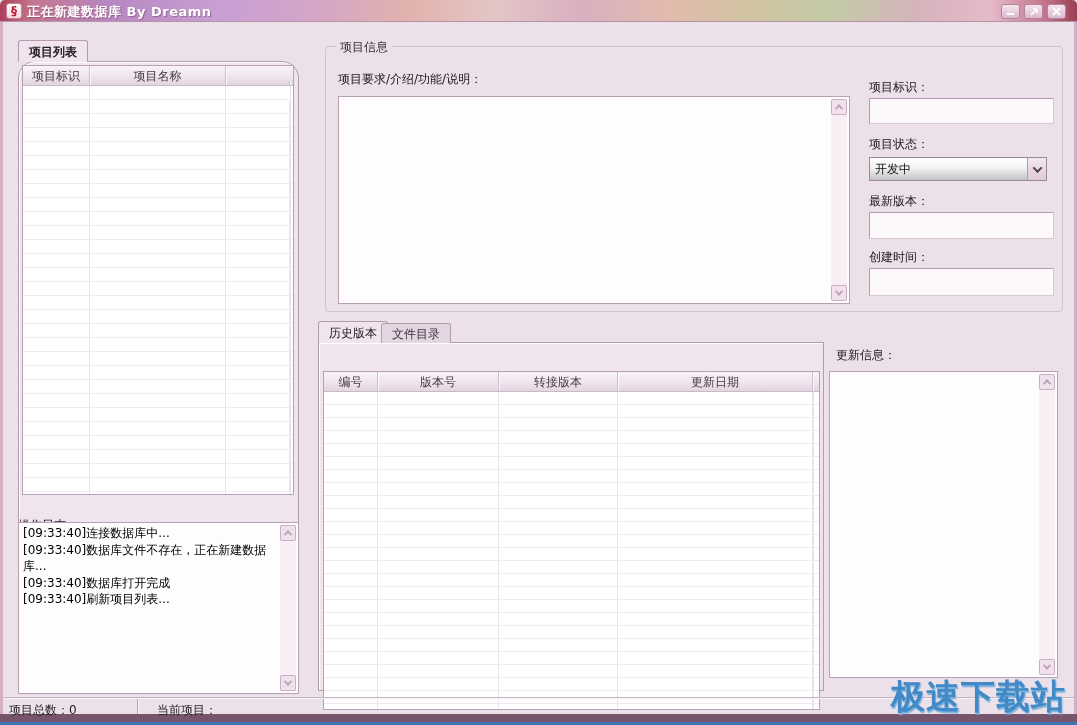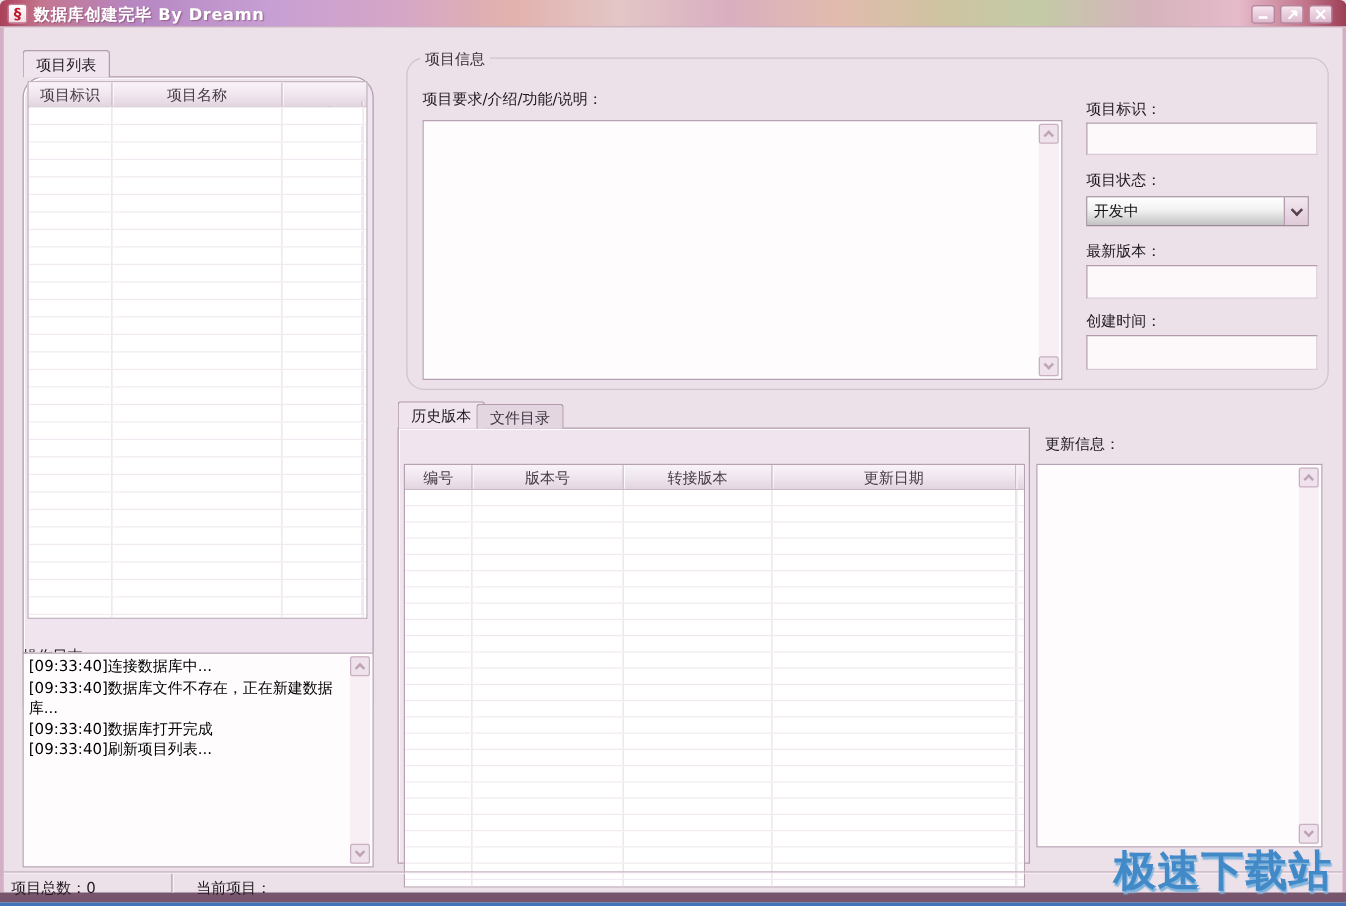--- a/index.html
+++ b/index.html
@@ -64,21 +64,21 @@
   
   .sb{position:absolute;top:2px;bottom:2px;right:2px;width:16px;background:#f8eff5;}
   .sb .sbtn{position:absolute;left:0;width:16px;height:16px;background:#f0e2ec;
     border:1px solid #c8b0c2;border-radius:2px;display:flex;align-items:center;justify-content:center;}
   .sb .up{top:0;} .sb .down{bottom:0;}
   .chev{display:inline-block;width:6px;height:6px;border-left:2px solid #bda4b6;border-top:2px solid #bda4b6;}
   .chev.u{transform:rotate(45deg) translate(1px,1px);}
   .chev.d{transform:rotate(225deg) translate(1px,1px);}
 
   
-  .groupbox{position:absolute;border:1px solid #d2c1ce;border-radius:14px;}
+  .groupbox{position:absolute;border:1px solid #d2c1ce;border-radius:4px;}
   .grouplabel{position:absolute;left:10px;top:-8px;background:#ece0e9;padding:0 4px;color:#3a2f38;}
 
   
   .combo{position:absolute;display:flex;border:1px solid #9a8a96;}
   .combo .cfield{flex:1;background:linear-gradient(#ffffff,#f2f2f2 45%,#c3c3c3);
     padding:3px 5px 0;color:#111;}
   .combo .cbtn{width:19px;background:linear-gradient(#f4e8f0,#dfc9d8);
     border-left:1px solid #b49cae;display:flex;align-items:center;justify-content:center;}
   .combo .chev{border-color:#55414e;width:7px;height:7px;}
 
@@ -93,21 +93,21 @@
 
   .watermark{position:absolute;left:891px;top:674px;z-index:50;
     font-size:34px;font-weight:bold;letter-spacing:1px;color:#4189c7;
     text-shadow:1px 2px 1px #7fb4dd;}
 </style>
 </head>
 <body>
 
 <div class="titlebar">
   <div class="app-icon">§</div>
-  <div class="title-text">数据库创建完毕 By Dreamn</div>
+  <div class="title-text">正在新建数据库 By Dreamn</div>
   <div class="winbtn" style="left:1001px">
     <svg width="9" height="9">
         <line x1="1" y1="7" x2="8" y2="7" stroke="#fff" stroke-width="2"></line>
       </svg>
   </div>
   <div class="winbtn" style="left:1024px">
     <svg width="10" height="10">
         <path d="M2 8 L8 2 M8 2 h-4 M8 2 v4" stroke="#fff" stroke-width="1.7" fill="none"></path>
       </svg>
   </div>
@@ -115,21 +115,21 @@
     <svg width="9" height="9">
         <path d="M1 1 L8 8 M8 1 L1 8" stroke="#fff" stroke-width="1.8"></path>
       </svg>
   </div>
 </div>
 <div class="side" style="left:0"></div>
 <div class="side" style="right:0"></div>
 <div class="frame-bottom"></div>
 <div class="frame-blue"></div>
 
-<div class="tab" style="left:18px;top:40px;">
+<div class="tab" style="left:18px;top:40px;font-weight:bold;">
   <span>项目列表</span>
 </div>
 <div class="panel" style="left:18px;top:61px;width:281px;height:520px;border-radius:17px;">
   <div class="whitebox t-left" style="left:3px;top:3px;width:272px;height:430px;">
     <div class="thead">
         <div class="hcell">项目标识</div>
         <div class="hcell">项目名称</div>
         <div class="hcell">状态</div>
       </div>
     <div class="tbody" style="top:20px;">

